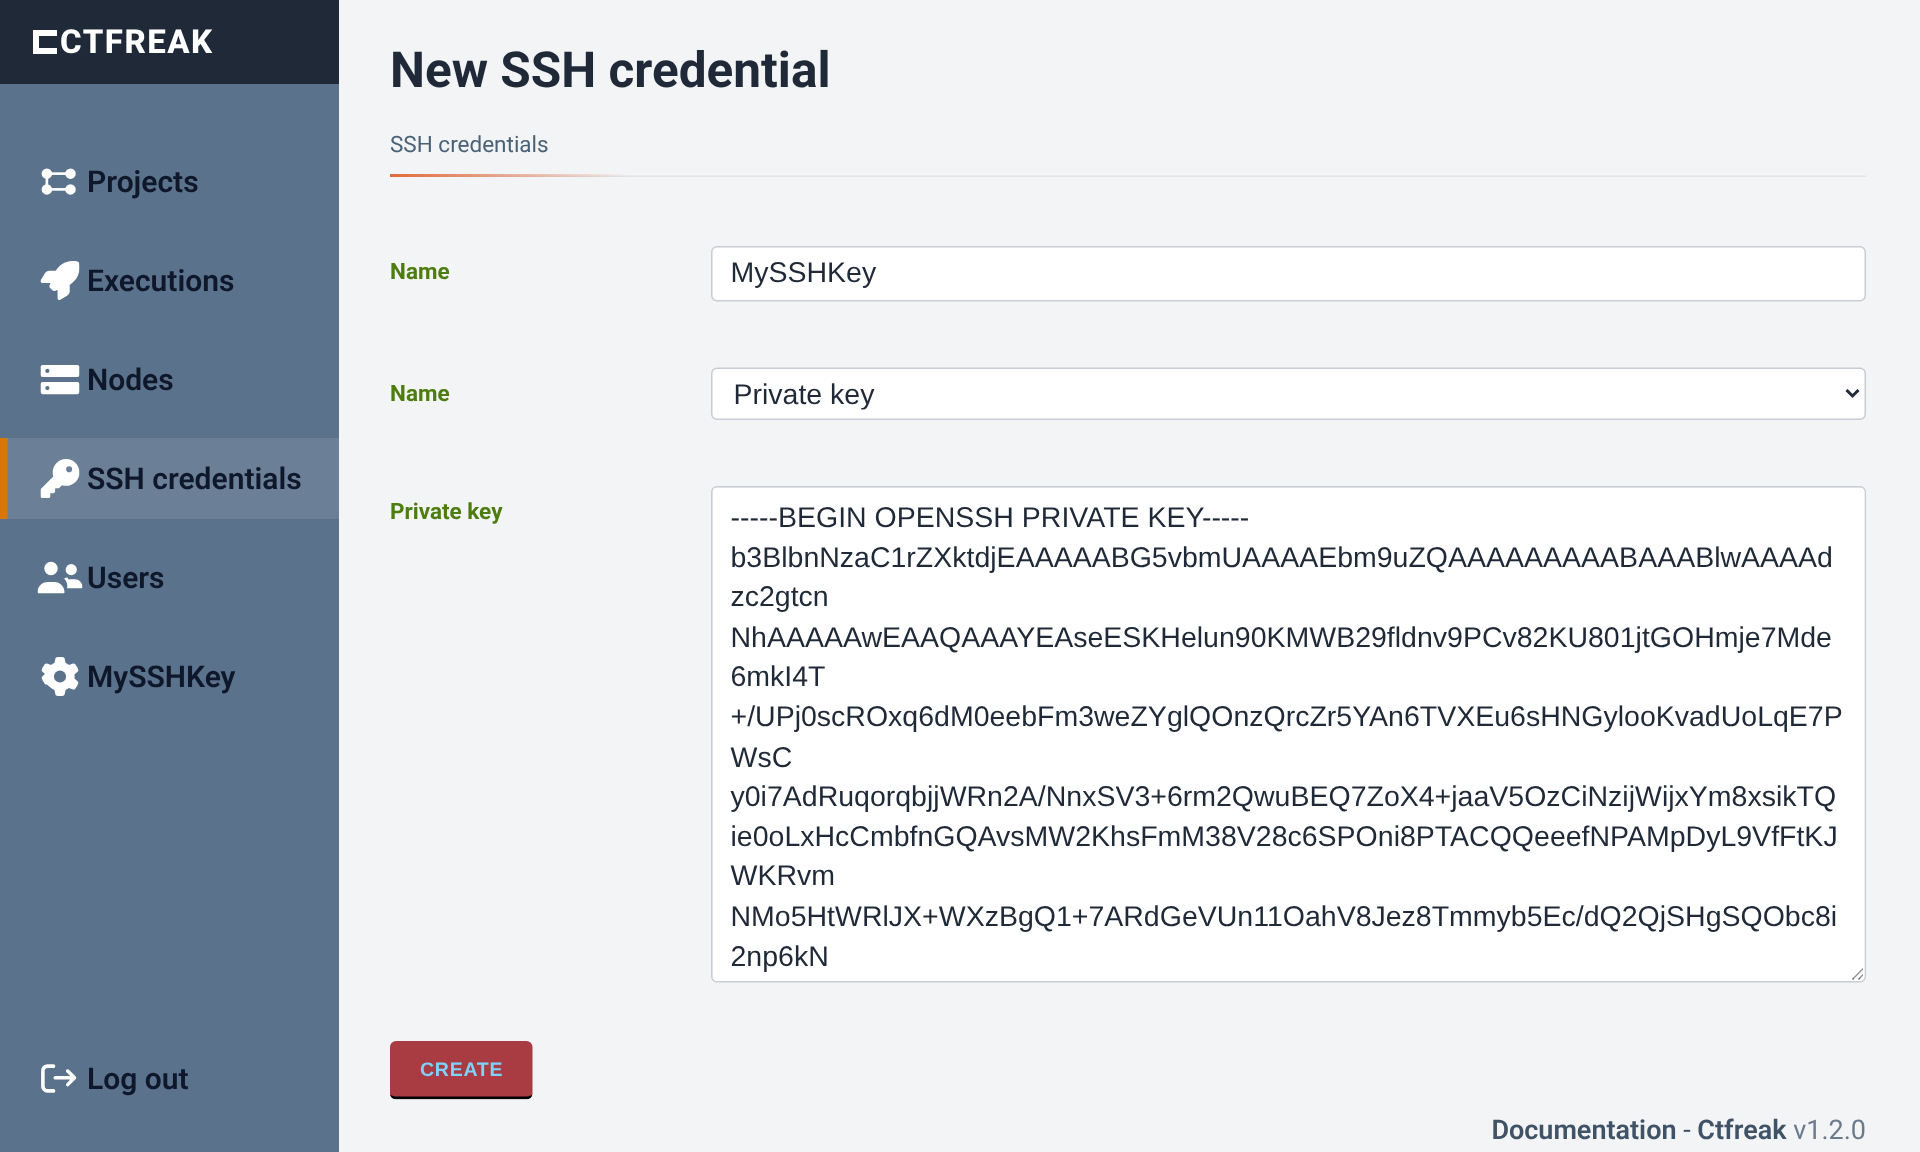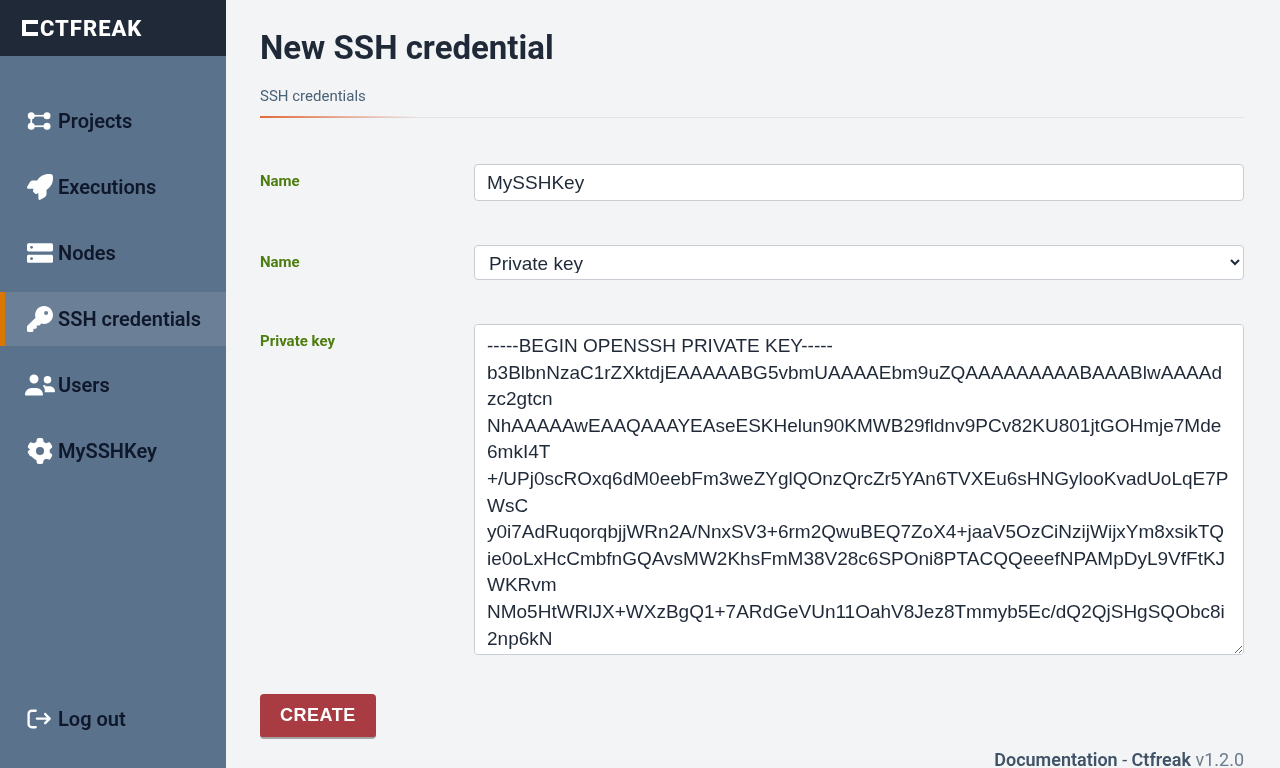--- a/index.html
+++ b/index.html
@@ -133,29 +133,29 @@
     .textarea-input {
       height: 331px;
       resize: both;
       line-height: 1.4;
       white-space: pre-wrap;
       overflow-wrap: break-word;
     }
     .row-textarea { margin-bottom: 25px; }
     .btn-create {
       background: #a93b42;
-      color: #ffffff;
+      color: #7dd3fc;
       border: none;
       border-radius: 4px;
       padding: 11px 20px;
-      font-size: 18px;
+      font-size: 13px;
       font-weight: 600;
       letter-spacing: 0.5px;
       cursor: pointer;
-      border-bottom: 2px solid #a3a3a3;
+      border-bottom: 2px solid #000000;
       margin-top: 10px;
     }
     .footer {
       margin-top: auto;
       text-align: right;
       font-size: 18px;
       color: #3f5266;
       padding-top: 10px;
       padding-bottom: 10px;
     }

